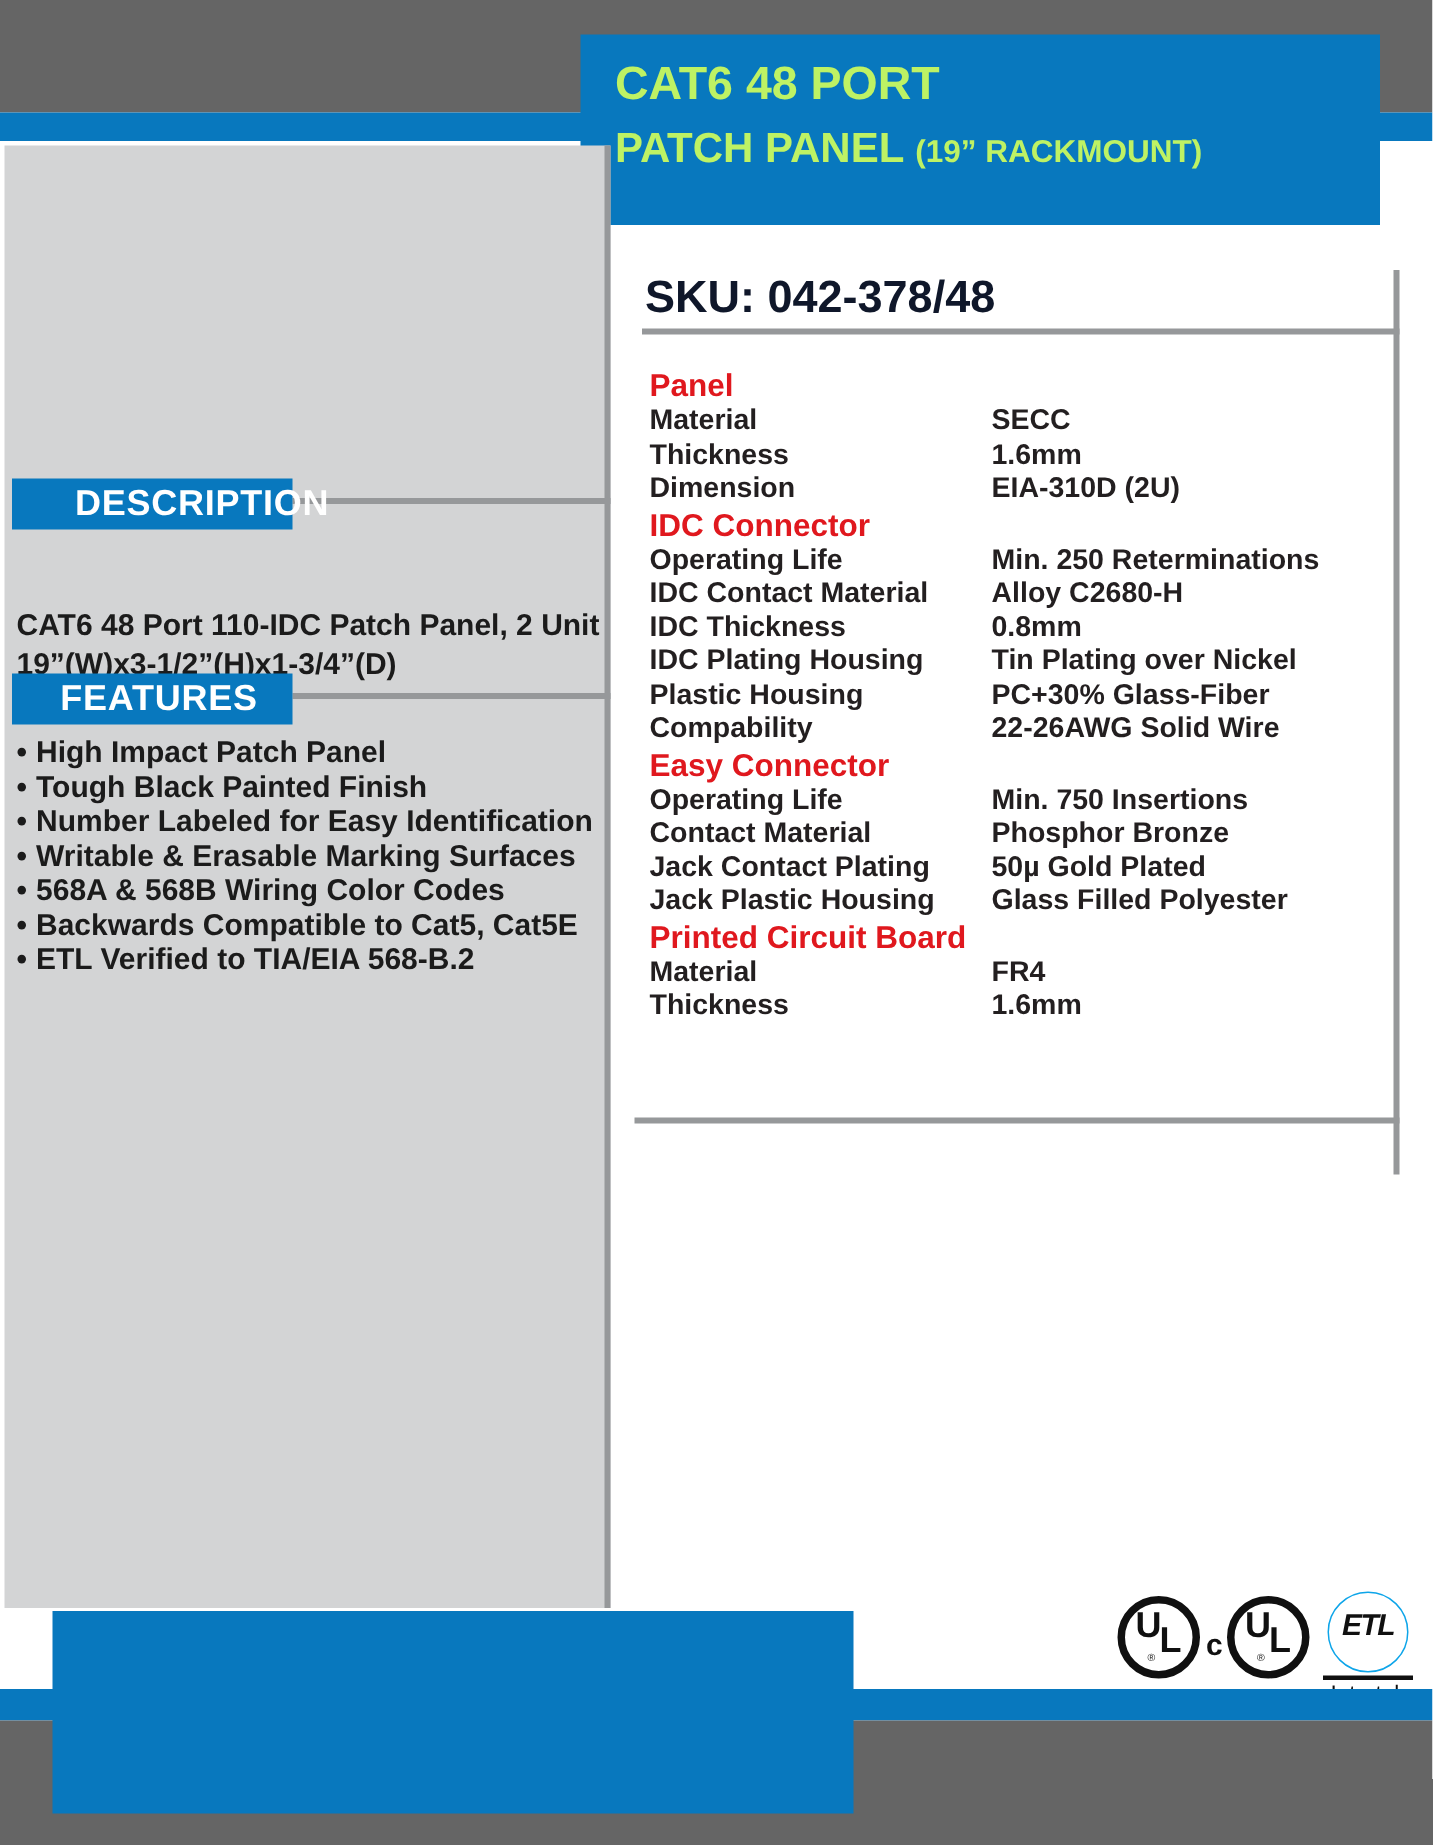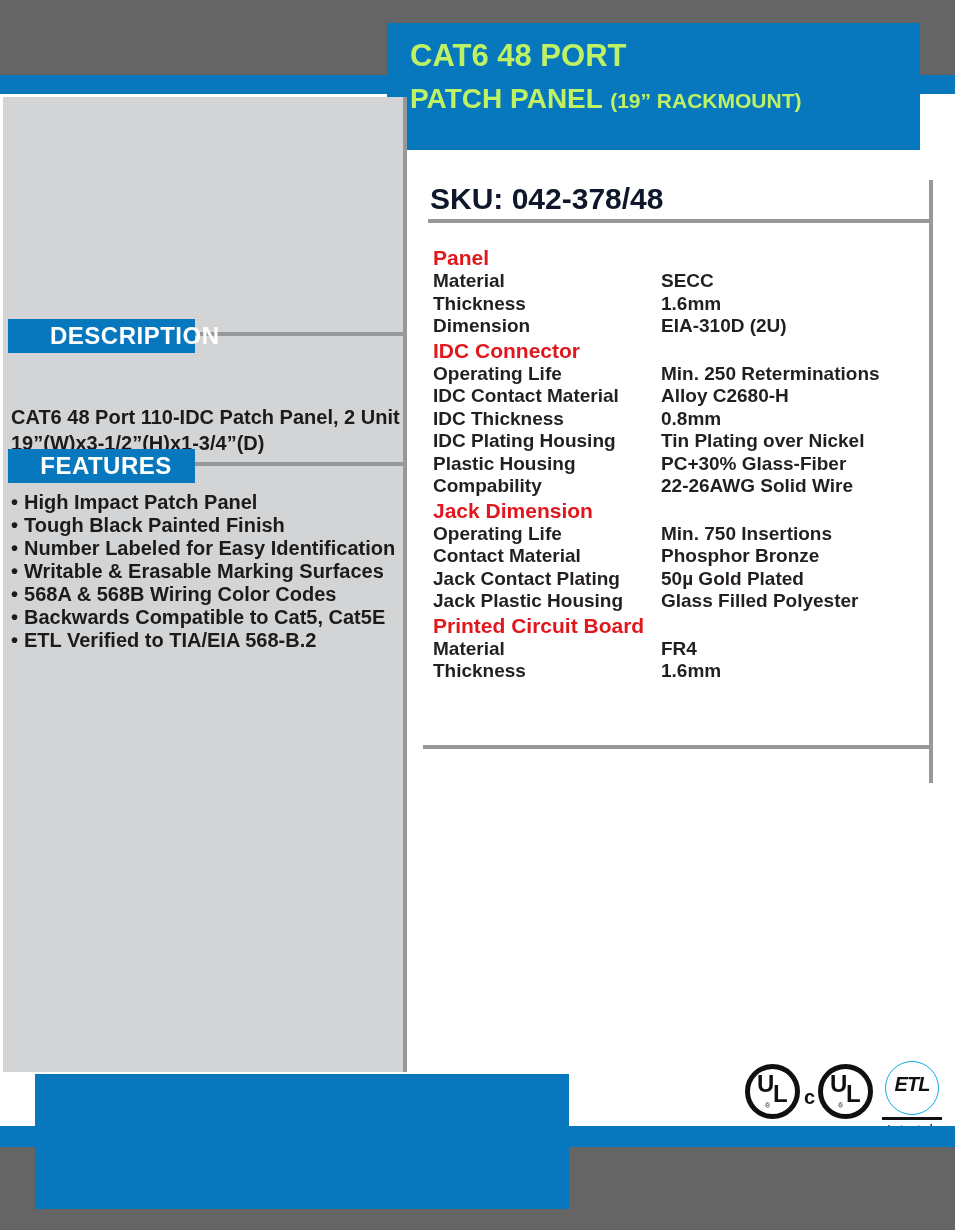--- a/index.html
+++ b/index.html
@@ -144,21 +144,21 @@
       </div>
     <div class="spec-row">
         <div class="spec-label">Plastic Housing</div>
         <div class="spec-value">PC+30% Glass-Fiber</div>
       </div>
     <div class="spec-row">
         <div class="spec-label">Compability</div>
         <div class="spec-value">22-26AWG Solid Wire</div>
       </div>
 
-    <div class="spec-title">Jack Dimension</div>
+    <div class="spec-title">Easy Connector</div>
     <div class="spec-row">
         <div class="spec-label">Operating Life</div>
         <div class="spec-value">Min. 750 Insertions</div>
       </div>
     <div class="spec-row">
         <div class="spec-label">Contact Material</div>
         <div class="spec-value">Phosphor Bronze</div>
       </div>
     <div class="spec-row">
         <div class="spec-label">Jack Contact Plating</div>

